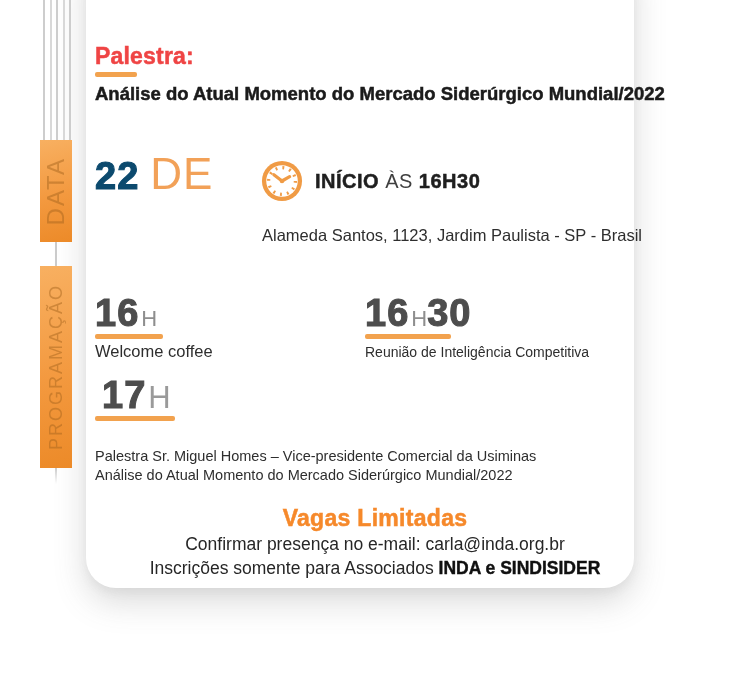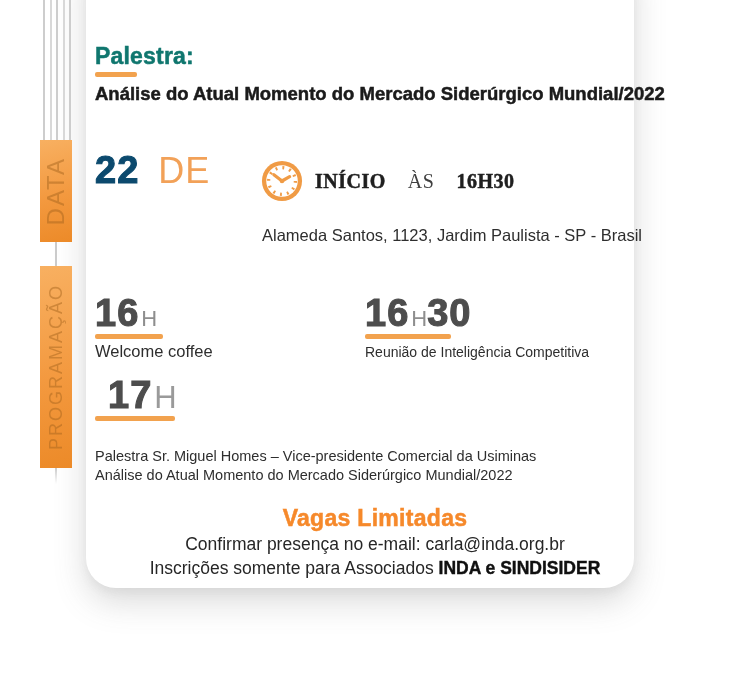--- a/index.html
+++ b/index.html
@@ -25,32 +25,32 @@
   .vlabel { writing-mode:vertical-rl; transform:rotate(180deg);
             color:rgba(166,100,30,0.48); font-weight:400; letter-spacing:2px; }
   .vlabel.data { font-size:24px; }
   .vlabel.prog { font-size:18px; }
   .connector { width:2px; background:#cbcbcb; }
   .connector.fade { background:linear-gradient(#cbcbcb,rgba(203,203,203,0)); }
 
   .heavy { font-weight:bold; -webkit-text-stroke:1.1px currentColor; }
   .semih { font-weight:bold; -webkit-text-stroke:0.5px currentColor; }
 
-  .kicker { font-size:23px; color:#0f766e; letter-spacing:0.2px; }
+  .kicker { font-size:23px; color:#ef4444; letter-spacing:0.2px; }
   .kbar { width:42px; height:5px; background:#f2a24e; border-radius:2px; }
   .etitle { font-size:18.5px; color:#1b1b1b; }
 
   .dayline { display:flex; align-items:baseline; }
   .daynum { font-size:38px; color:#0c4a6e; letter-spacing:1px; }
-  .dayde  { font-size:36px; color:#f2a158; font-weight:400; margin-left:19px; letter-spacing:1px; }
+  .dayde  { font-size:44px; color:#f2a158; font-weight:400; margin-left:11px; letter-spacing:1px; }
   .month  { font-size:28px; color:#4d4d4d; letter-spacing:1.5px; }
   .weekday{ font-size:16px; color:#f0882c; font-weight:bold; letter-spacing:0.4px; }
 
-  .inicio-line { font-size:20px; color:#1f1f1f; letter-spacing:0.5px; display:flex; align-items:center;font-family:Liberation Serif, serif; }
-  .inicio-line .as { font-weight:400; color:#3f3f3f; margin:0 22px; -webkit-text-stroke:0; }
+  .inicio-line { font-size:20px; color:#1f1f1f; letter-spacing:0.5px; display:flex; align-items:center; }
+  .inicio-line .as { font-weight:400; color:#3f3f3f; margin:0 6px; -webkit-text-stroke:0; }
   .venue { font-size:17px; color:#161616; letter-spacing:0.2px; }
   .address { font-size:16.5px; color:#2e2e2e; }
 
   .hourline { display:flex; align-items:baseline; }
   .bignum { font-size:38px; color:#4d4d4d; letter-spacing:1px; }
   .hsuf-sm { font-size:22px; color:#8e8e8e; font-weight:400; margin-left:2px; }
   .hsuf-lg { font-size:31px; color:#9a9a9a; font-weight:400; margin-left:2px; }
   .hbar { height:5px; background:#f2a24e; border-radius:2px; }
   .hdesc { font-size:16.5px; color:#2e2e2e; }
   .hdesc.small { font-size:14px; }
@@ -131,21 +131,21 @@
   <div class="z hdesc" style="left:95px; top:342px;">Welcome coffee</div>
 
   <div class="z hourline" style="left:365px; top:292px;">
     <span class="bignum heavy">16</span>
     <span class="hsuf-sm">H</span>
     <span class="bignum heavy">30</span>
   </div>
   <div class="z hbar" style="left:365px; top:334px; width:86px;"></div>
   <div class="z hdesc small" style="left:365px; top:344px;">Reunião de Inteligência Competitiva</div>
 
-  <div class="z hourline" style="left:108px; top:374px;">
+  <div class="z hourline" style="left:102px; top:374px;">
     <span class="bignum heavy">17</span>
     <span class="hsuf-lg">H</span>
   </div>
   <div class="z hbar" style="left:95px; top:416px; width:80px;"></div>
   <div class="z hdesc two" style="left:95px; top:447px;">
     <div>Palestra Sr. Miguel Homes – Vice-presidente Comercial da Usiminas</div>
     <div>Análise do Atual Momento do Mercado Siderúrgico Mundial/2022</div>
   </div>
 
   <div class="z centered vagas semih" style="top:505px;">Vagas Limitadas</div>

